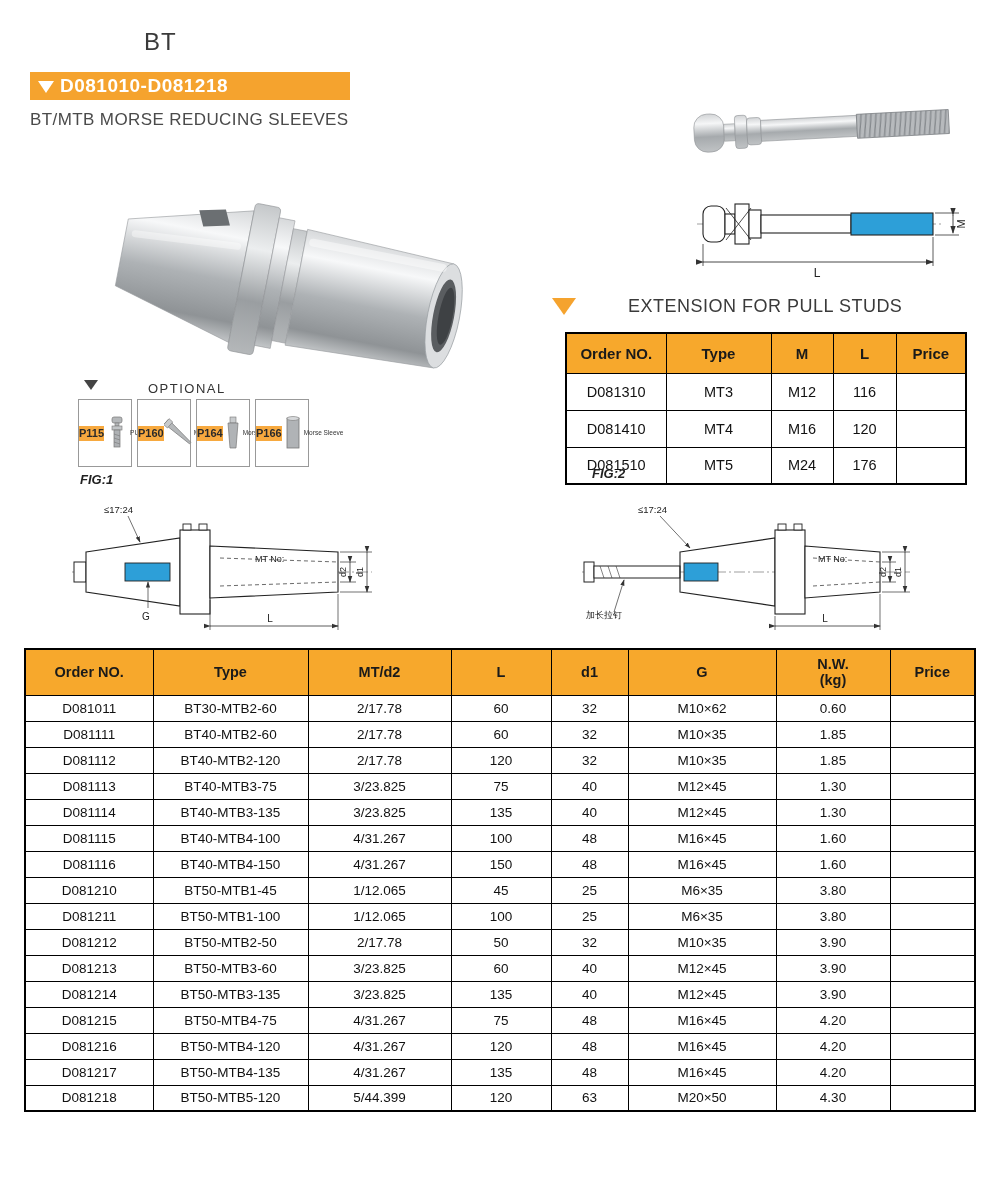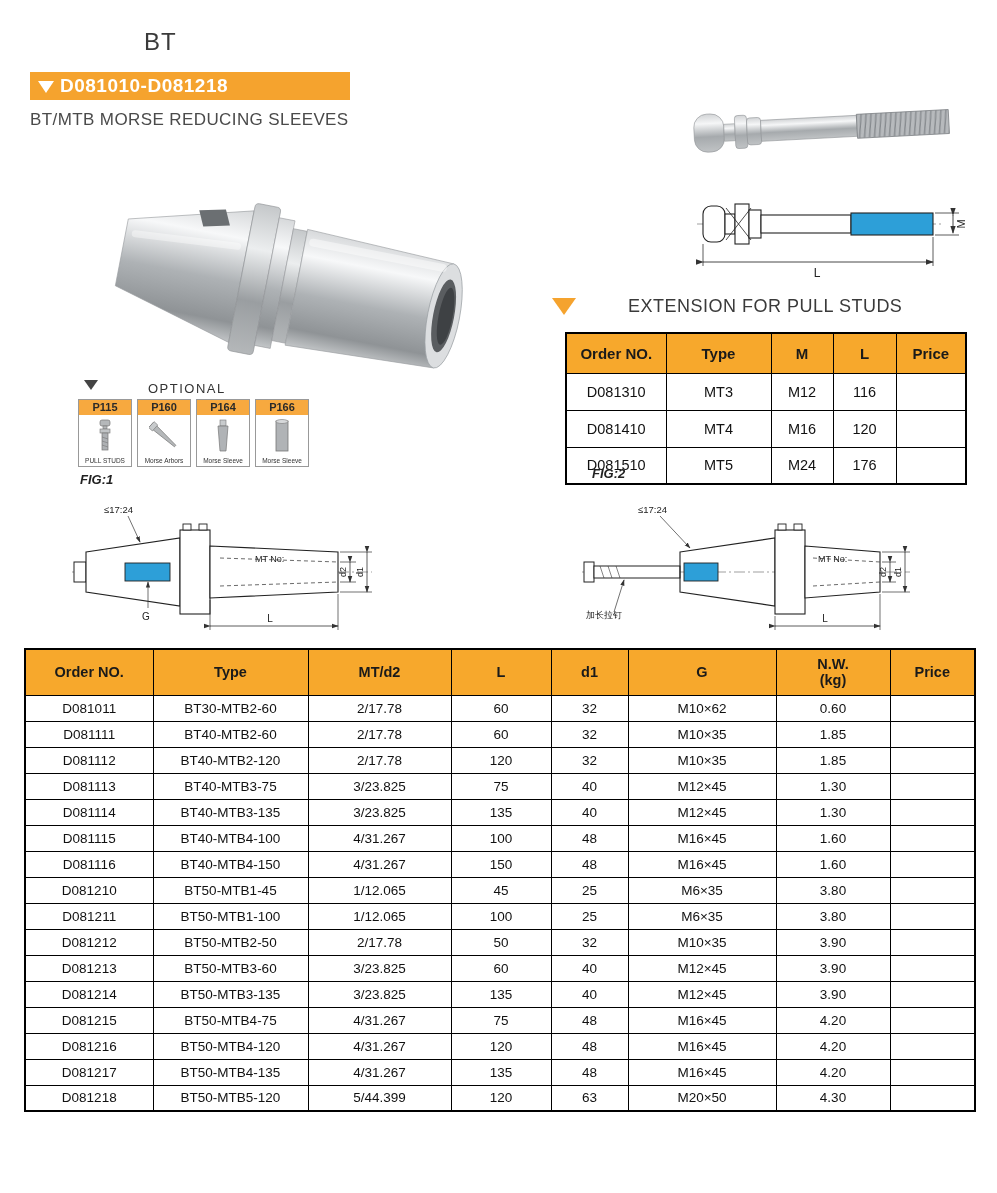--- a/index.html
+++ b/index.html
@@ -22,21 +22,21 @@
   .ext-table th { background:#F7A82C; border:1px solid #000; font-size:15px; font-weight:bold; height:40px; color:#1a1a1a; }
   .ext-table td { border:1px solid #000; text-align:center; font-size:14.5px; height:37px; color:#111; }
 
   .fig { font-size:13px; font-weight:bold; font-style:italic; color:#222; }
   .fig1 { left:80px; top:472px; }
   .fig2 { left:592px; top:466px; }
 
   .optional-tri { left:84px; top:380px; width:0; height:0; border-left:7px solid transparent; border-right:7px solid transparent; border-top:10px solid #444; }
   .optional-label { left:148px; top:381px; font-size:13px; color:#333; letter-spacing:1.5px; }
   .optional-row { left:78px; top:399px; display:flex; gap:5px; }
-  .opt-box { width:54px; height:68px; border:1px solid #999; background:#fff; display:flex; flex-direction:column; align-items:center; }
+  .opt-box { width:54px; height:68px; border:1px solid #999; background:#fff; display:flex; flex-direction:row; align-items:center; }
   .opt-code { width:100%; height:15px; background:#F7A93F; color:#2a2a2a; font-size:11px; font-weight:bold; text-align:center; line-height:15px; }
   .opt-icon { flex:1; display:flex; align-items:center; justify-content:center; }
   .opt-caption { font-size:6.5px; color:#333; text-align:center; padding-bottom:2px; white-space:nowrap; }
 
   .main-table { left:24px; top:648px; width:950px; border:2px solid #000; }
   .main-table th { background:#F7A82C; border:1px solid #000; font-size:14.5px; font-weight:bold; height:46px; color:#1a1a1a; white-space:pre-line; }
   .main-table td { border:1px solid #000; text-align:center; font-size:13.5px; height:26px; padding:0 2px; color:#111; }
 
   svg text { font-family:"Liberation Sans", sans-serif; }
   .product-photo { left:90px; top:150px; }

